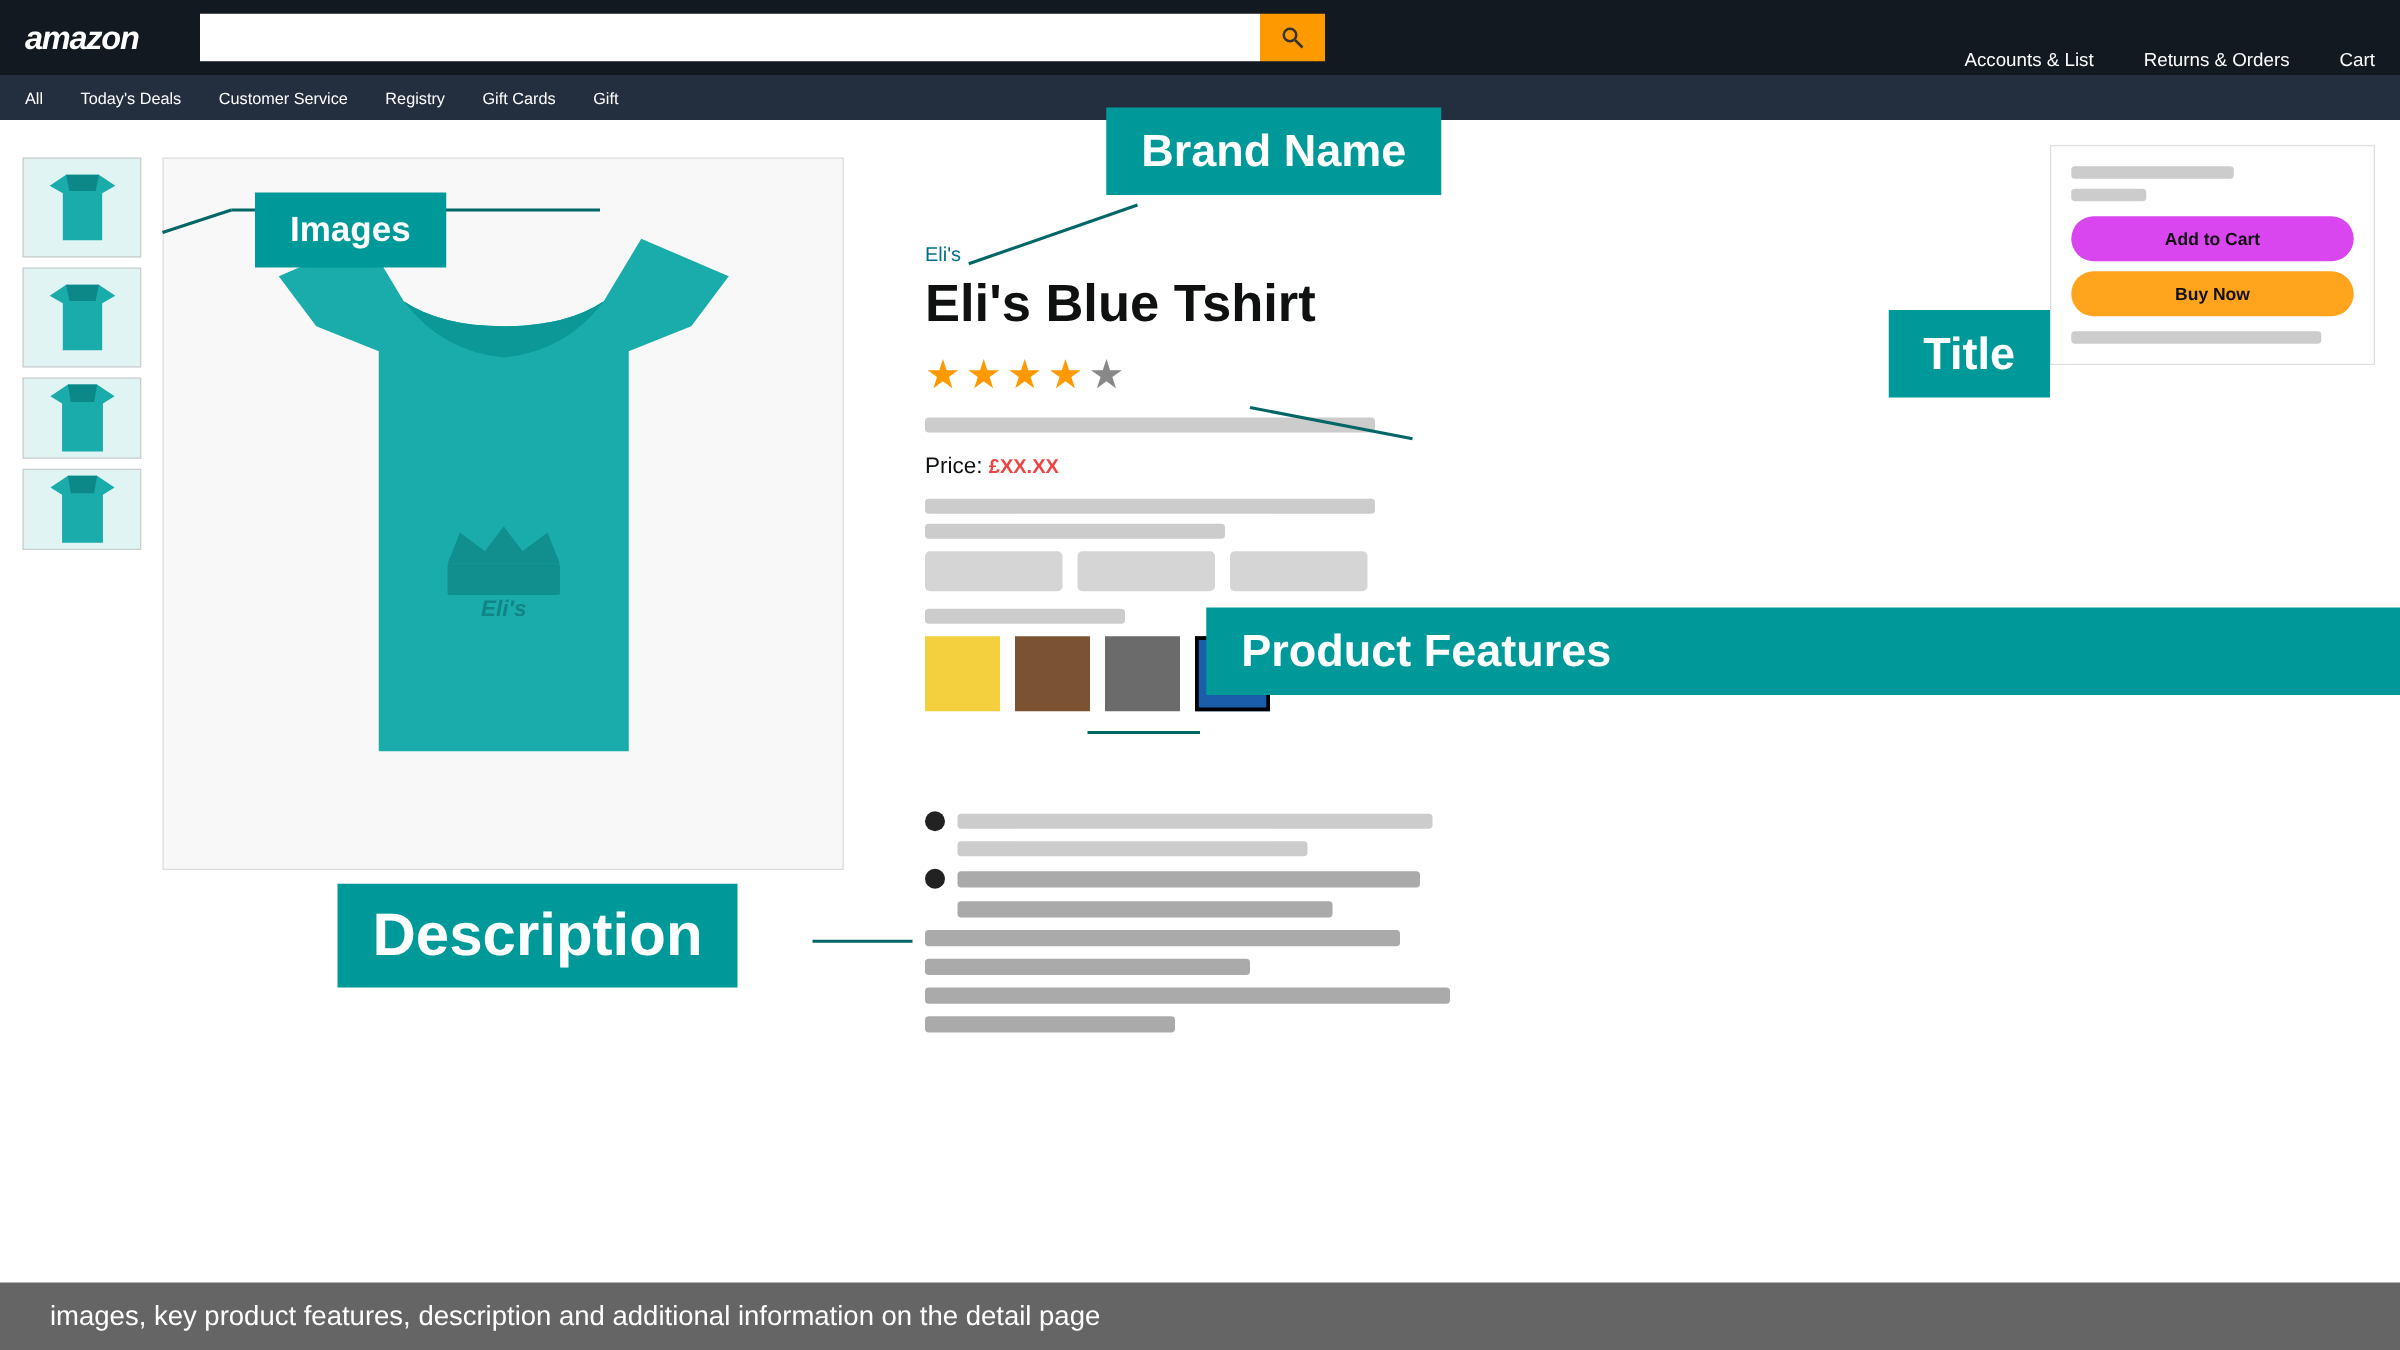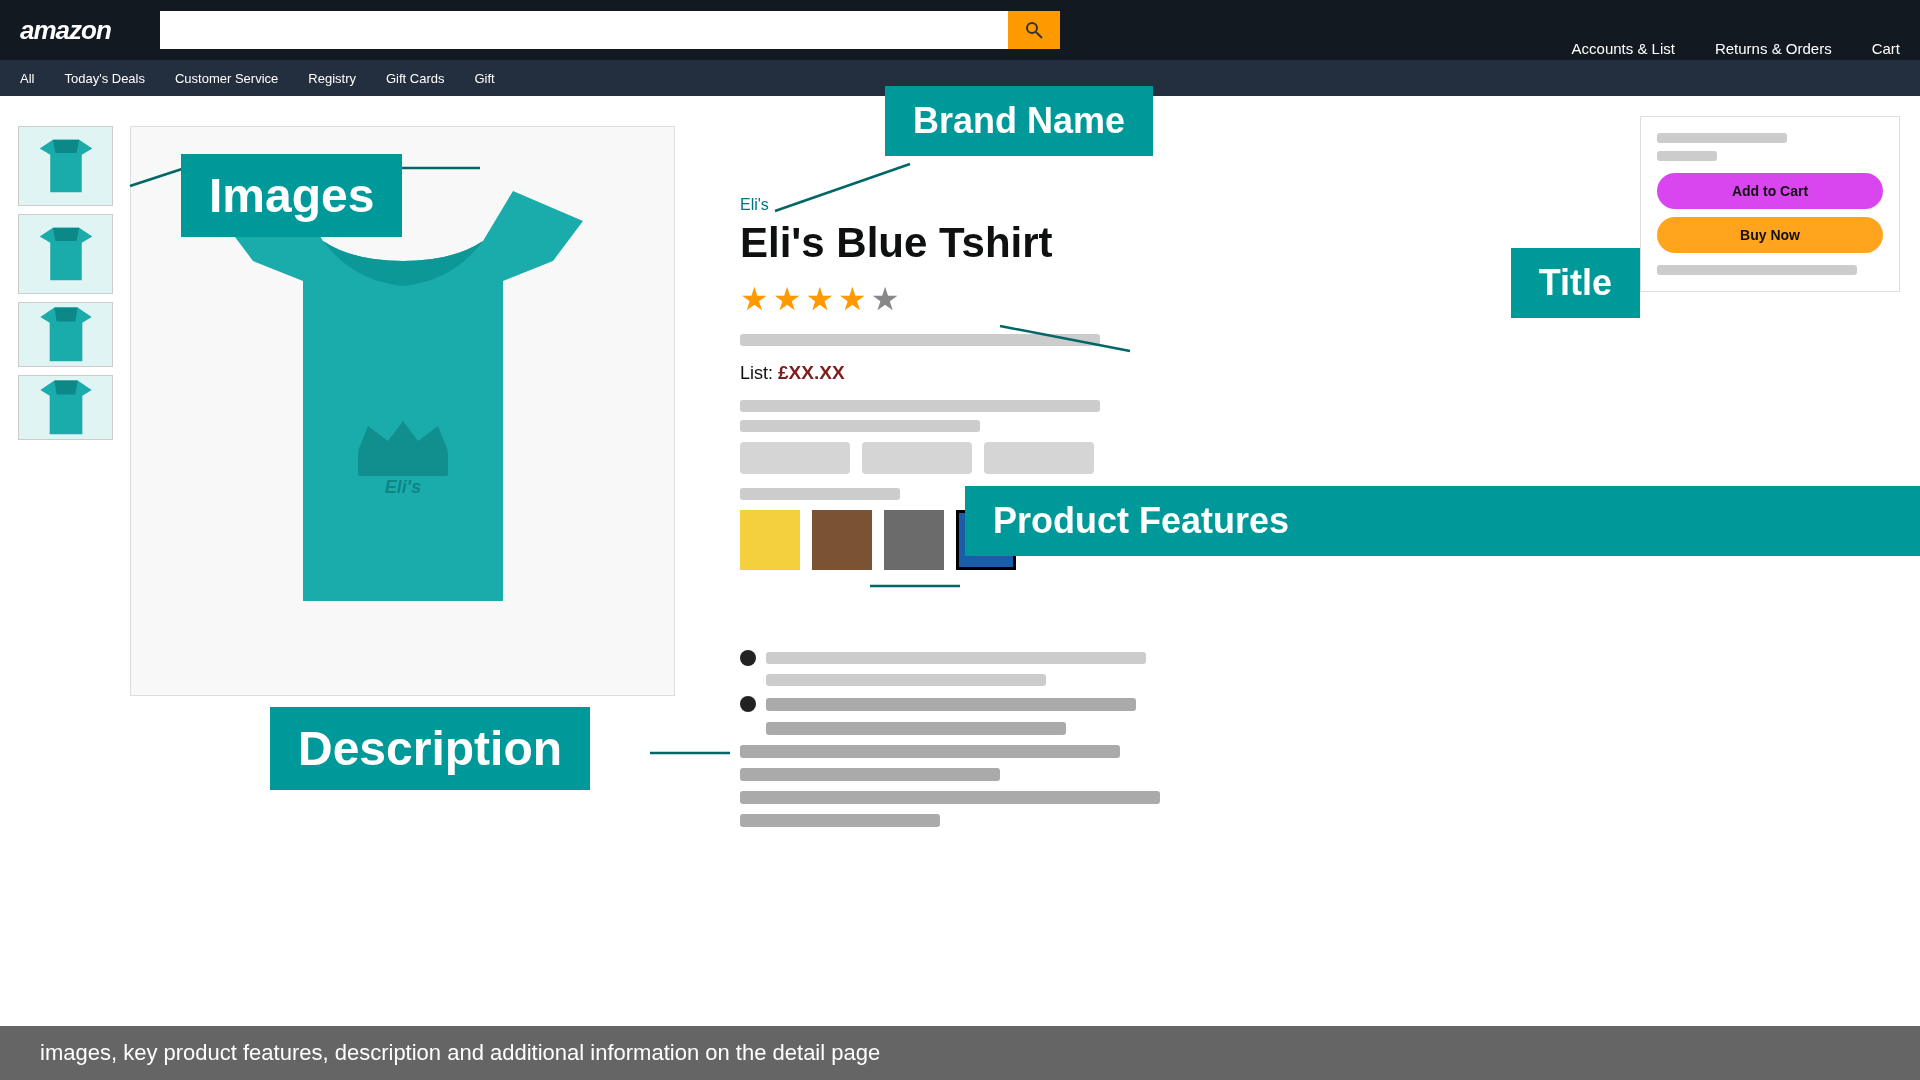--- a/index.html
+++ b/index.html
@@ -166,22 +166,22 @@
     .star { font-size: 32px; }
     .star.filled { color: #FF9900; }
     .star.empty { color: #888; }
 
     .price-row {
       font-size: 18px;
       color: #0F1111;
       margin-bottom: 16px;
     }
     .price-row .price-val {
-      color: #7f1d1d;
-      font-size: 19px;
+      color: #ef4444;
+      font-size: 16px;
       font-weight: bold;
     }
 
     
     .bar {
       background: #ccc;
       border-radius: 3px;
       margin-bottom: 8px;
     }
     .bar-long { width: 360px; height: 12px; }
@@ -368,21 +368,21 @@
 
     <line x1="1130" y1="255" x2="1000" y2="230" stroke="#006666" stroke-width="2.5"></line>
 
     <line x1="960" y1="490" x2="870" y2="490" stroke="#006666" stroke-width="2.5"></line>
 
     <line x1="650" y1="657" x2="730" y2="657" stroke="#006666" stroke-width="2.5"></line>
   </svg>
 
   <div class="left-panel">
 
-    <div class="annotation" style="top: 58px; left: 181px; font-size:48px;">Images</div>
+    <div class="annotation" style="top: 58px; left: 204px; font-size:28px;">Images</div>
 
     <div class="thumbnails">
 
       <div class="thumb">
         <svg viewBox="0 0 80 70" width="80" height="70">
           <polygon points="10,15 25,5 55,5 70,15 58,22 58,65 22,65 22,22" fill="#1AABAB"></polygon>
           <polygon points="25,5 55,5 52,20 28,20" fill="#0d8888"></polygon>
         </svg>
       </div>
 
@@ -442,21 +442,21 @@
       <span class="star filled">★</span>
       <span class="star filled">★</span>
       <span class="star filled">★</span>
       <span class="star filled">★</span>
       <span class="star empty">★</span>
     </div>
 
     <div class="bar bar-long" style="margin-bottom:16px;"></div>
 
     <div class="price-row">
-      <span>List:</span>
+      <span>Price:</span>
       <span class="price-val">£XX.XX</span>
     </div>
 
     <div class="bar bar-long"></div>
     <div class="bar bar-medium"></div>
 
     <div class="size-row" style="margin-top:10px;">
       <button class="size-btn"></button>
       <button class="size-btn"></button>
       <button class="size-btn"></button>

